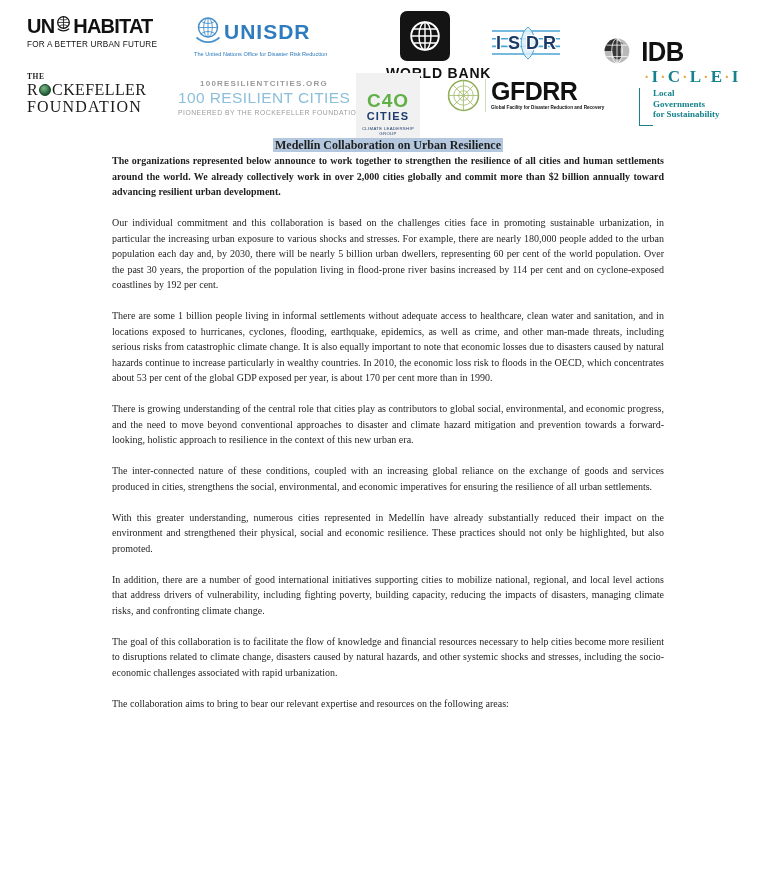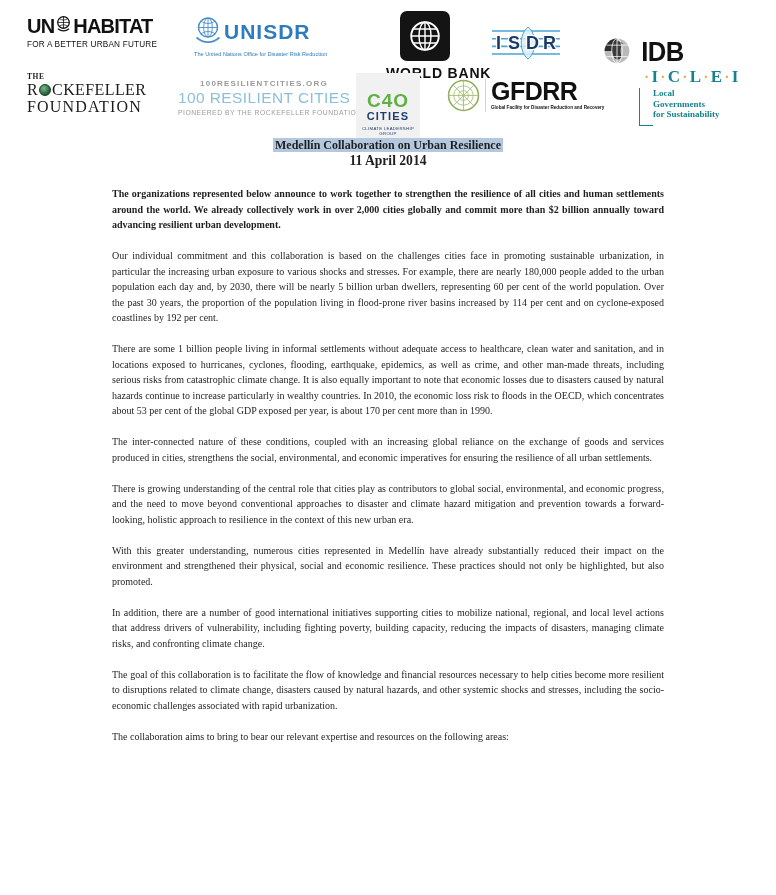--- a/index.html
+++ b/index.html
@@ -215,27 +215,26 @@
         </div>
       </div>
     </div>
 
   </header>
 
   <main class="content">
     <h1 class="doc-title">
       <span class="hl">Medellín Collaboration on Urban Resilience</span>
     </h1>
-    <div class="doc-date">11 April 2014</div>
     <div class="body">
         <p class="para bold">The organizations represented below announce to work together to strengthen the resilience of all cities and human settlements around the world. We already collectively work in over 2,000 cities globally and commit more than $2 billion annually toward advancing resilient urban development.</p>
         <p class="para">Our individual commitment and this collaboration is based on the challenges cities face in promoting sustainable urbanization, in particular the increasing urban exposure to various shocks and stresses. For example, there are nearly 180,000 people added to the urban population each day and, by 2030, there will be nearly 5 billion urban dwellers, representing 60 per cent of the world population. Over the past 30 years, the proportion of the population living in flood-prone river basins increased by 114 per cent and on cyclone-exposed coastlines by 192 per cent.</p>
         <p class="para">There are some 1 billion people living in informal settlements without adequate access to healthcare, clean water and sanitation, and in locations exposed to hurricanes, cyclones, flooding, earthquake, epidemics, as well as crime, and other man-made threats, including serious risks from catastrophic climate change.  It is also equally important to note that economic losses due to disasters caused by natural hazards continue to increase particularly in wealthy countries. In 2010, the economic loss risk to floods in the OECD, which concentrates about 53 per cent of the global GDP exposed per year, is about 170 per cent more than in 1990.</p>
+        <p class="para">There is growing understanding of the central role that cities play as contributors to global social, environmental, and economic progress, and the need to move beyond conventional approaches to disaster and climate hazard mitigation and prevention towards a forward-looking, holistic approach to resilience in the context of this new urban era.</p>
         <p class="para">The inter-connected nature of these conditions, coupled with an increasing global reliance on the exchange of goods and services produced in cities, strengthens the social, environmental, and economic imperatives for ensuring the resilience of all urban settlements.</p>
-        <p class="para">There is growing understanding of the central role that cities play as contributors to global social, environmental, and economic progress, and the need to move beyond conventional approaches to disaster and climate hazard mitigation and prevention towards a forward-looking, holistic approach to resilience in the context of this new urban era.</p>
         <p class="para">With this greater understanding, numerous cities represented in Medellín have already substantially reduced their impact on the environment and strengthened their physical, social and economic resilience. These practices should not only be highlighted, but also promoted.</p>
         <p class="para">In addition, there are a number of good international initiatives supporting cities to mobilize national, regional, and local level actions that address drivers of vulnerability, including fighting poverty, building capacity, reducing the impacts of disasters, managing climate risks, and confronting climate change.</p>
         <p class="para">The goal of this collaboration is to facilitate the flow of knowledge and financial resources necessary to help cities become more resilient to disruptions related to climate change, disasters caused by natural hazards, and other systemic shocks and stresses, including the socio-economic challenges associated with rapid urbanization.</p>
         <p class="para">The collaboration aims to bring to bear our relevant expertise and resources on the following areas:</p>
       </div>
   </main>
 
 </div>
 
 </body></html>

